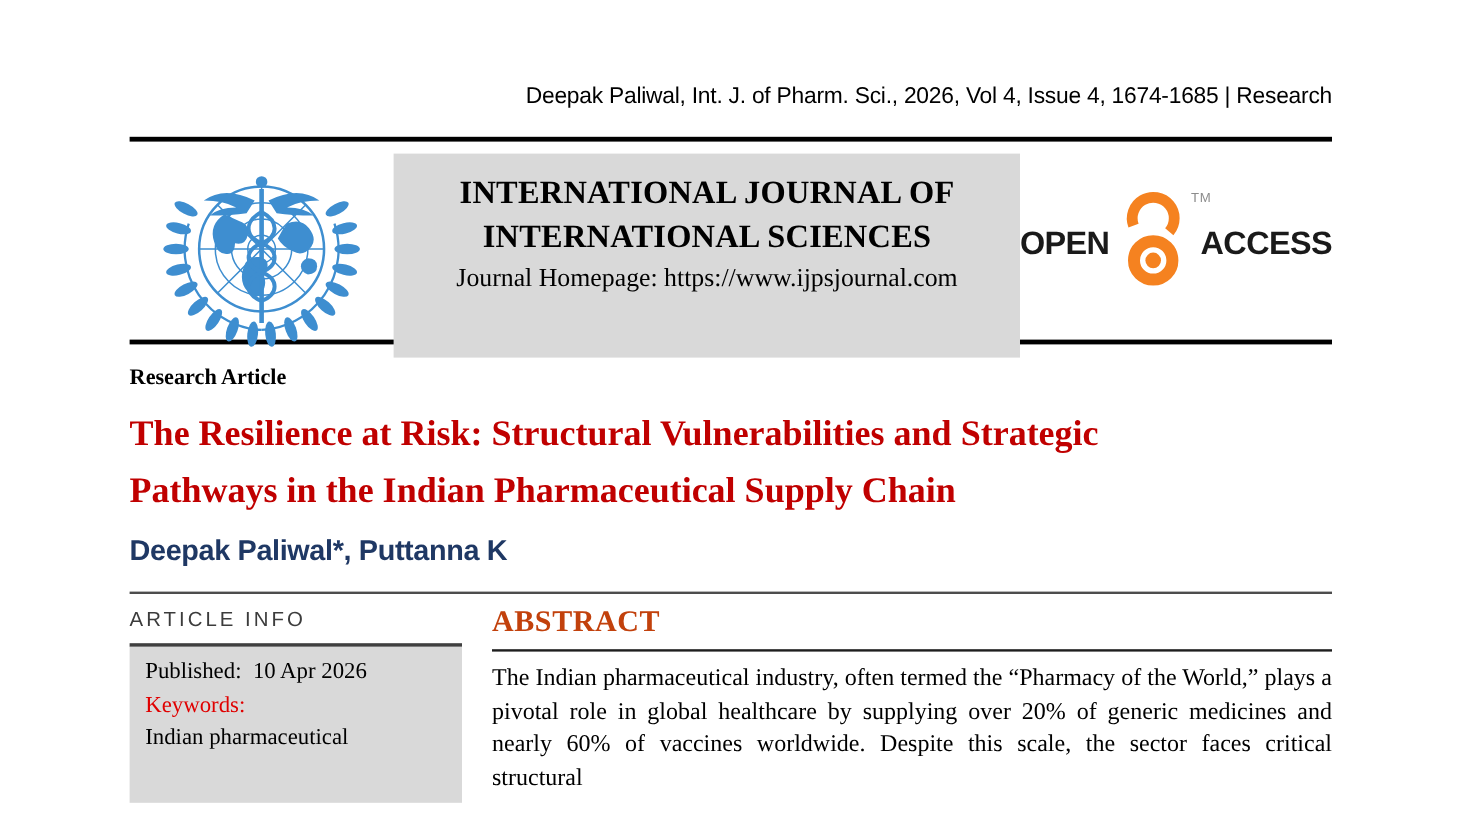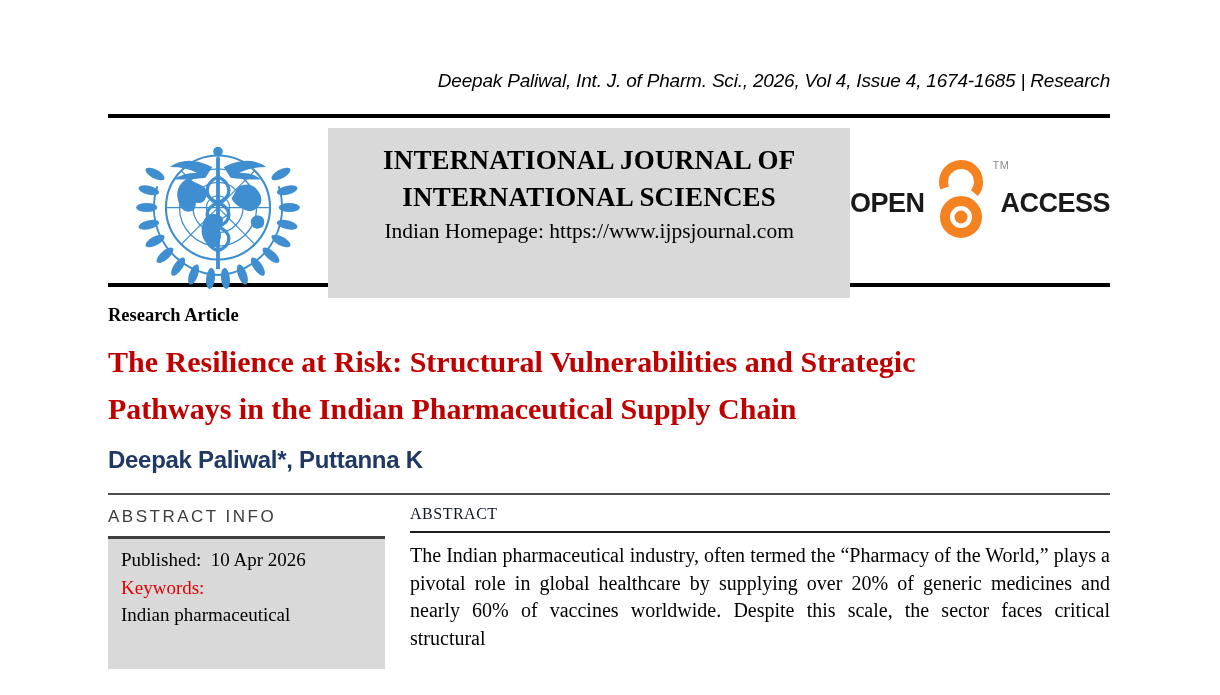--- a/index.html
+++ b/index.html
@@ -1,21 +1,21 @@
 <!DOCTYPE html>
 <html><head>
 <meta charset="utf-8">
 <style>
   * { margin:0; padding:0; box-sizing:border-box; }
   html,body { width:1220px; height:695px; background:#ffffff; overflow:hidden;
     font-family:"Liberation Serif", serif; color:#000; }
   .page { padding:0 110px 0 108px; }
 
   .running-head { margin-top:70px; text-align:right;
-    font-family:"Liberation Sans", sans-serif; font-style:italic;
+    font-family:"Liberation Sans", sans-serif; 
     font-size:19px; letter-spacing:-0.2px; color:#000; }
 
   .rule-heavy { height:4px; background:#000; margin-top:22px; }
   .rule-heavy2 { height:4px; background:#000; margin-top:5px; }
 
   .masthead { display:flex; margin-top:10px; height:150px; }
   .logo-wrap { width:224px; display:flex; align-items:flex-start; justify-content:center; }
   .logo-wrap svg { margin-top:0px; }
   .journal-box { width:530px; height:170px; background:#D9D9D9; text-align:center; padding-top:14px; }
   .journal-name { font-weight:bold; font-size:27px; line-height:37px; letter-spacing:0.2px; }
@@ -39,21 +39,21 @@
   .columns { display:flex; margin-top:9px; }
   .col-left { width:277px; margin-right:25px; flex:none; }
   .col-right { flex:1; }
 
   .info-header { font-family:"Liberation Sans", sans-serif; font-size:17px;
     letter-spacing:2.5px; color:#3c3c3c; padding:3px 0 9px 0; }
   .info-underline { height:3px; background:#3f3f3f; }
   .info-box { background:#D9D9D9; padding:7px 0 40px 13px; font-size:19px; line-height:27.5px; }
   .kw-label { color:#E00000; }
 
-  .abs-header { font-weight:normal; font-size:16px; color:#0f172a;
+  .abs-header { font-weight:bold; font-size:25px; color:#c2410c;
     letter-spacing:0.5px; padding:1px 0 8px 0; }
   .abs-underline { height:2px; background:#1e1e1e; }
   .abstract-text { margin-top:9px; font-size:20px; line-height:27.6px; text-align:justify; }
 </style>
 </head>
 <body>
 
 <div class="page">
 
   <div class="running-head">Deepak Paliwal, Int. J. of Pharm. Sci., 2026, Vol 4, Issue 4, 1674-1685 | Research</div>
@@ -109,21 +109,21 @@
           <ellipse cx="110" cy="8" rx="4.6" ry="11" transform="rotate(-146 110 82)"></ellipse>
           <ellipse cx="110" cy="8" rx="4.6" ry="11" transform="rotate(-160 110 82)"></ellipse>
           <ellipse cx="110" cy="8" rx="4.6" ry="11" transform="rotate(-174 110 82)"></ellipse>
         </g>
       </svg>
     </div>
 
     <div class="journal-box">
       <div class="journal-name">INTERNATIONAL JOURNAL OF</div>
       <div class="journal-name">INTERNATIONAL SCIENCES</div>
-      <div class="journal-home">Indian Homepage: https://www.ijpsjournal.com</div>
+      <div class="journal-home">Journal Homepage: https://www.ijpsjournal.com</div>
     </div>
 
     <div class="oa-wrap">
       <span class="oa-word">OPEN</span>
       <span class="oa-lock">
         <svg width="62" height="92" viewBox="0 0 62 92">
           <path d="M43.4 40.2 A 17.5 17.5 0 1 0 13.6 35" fill="none" stroke="#F58220" stroke-width="9"></path>
           <circle cx="30" cy="64" r="16" fill="none" stroke="#F58220" stroke-width="10"></circle>
           <circle cx="30" cy="64" r="6.5" fill="#F58220"></circle>
         </svg>
@@ -140,21 +140,21 @@
   <h1 class="paper-title">The Resilience at Risk: Structural Vulnerabilities and Strategic Pathways in the Indian Pharmaceutical Supply Chain</h1>
 
   <div class="authors">Deepak Paliwal*, Puttanna K</div>
 
 
   <div class="rule-thin"></div>
 
   <div class="columns">
 
     <div class="col-left">
-      <div class="info-header">ABSTRACT INFO</div>
+      <div class="info-header">ARTICLE INFO</div>
       <div class="info-underline"></div>
       <div class="info-box">
         <div><span>Published:</span>&nbsp;&nbsp;<span>10 Apr 2026</span></div>
         <div class="kw-label">Keywords:</div>
         <div>Indian pharmaceutical</div>
       </div>
     </div>
 
     <div class="col-right">
       <div class="abs-header">ABSTRACT</div>

